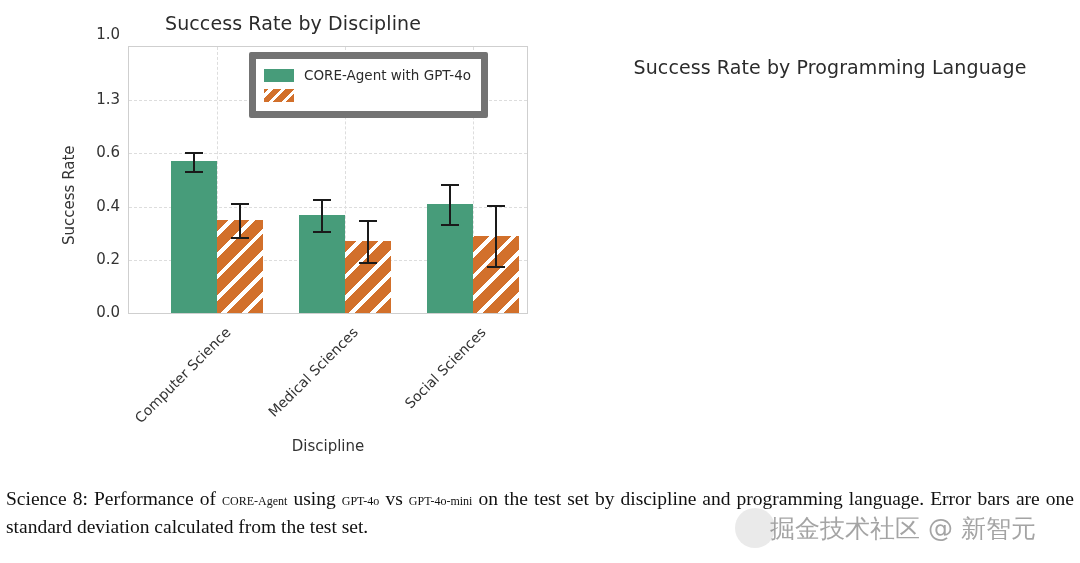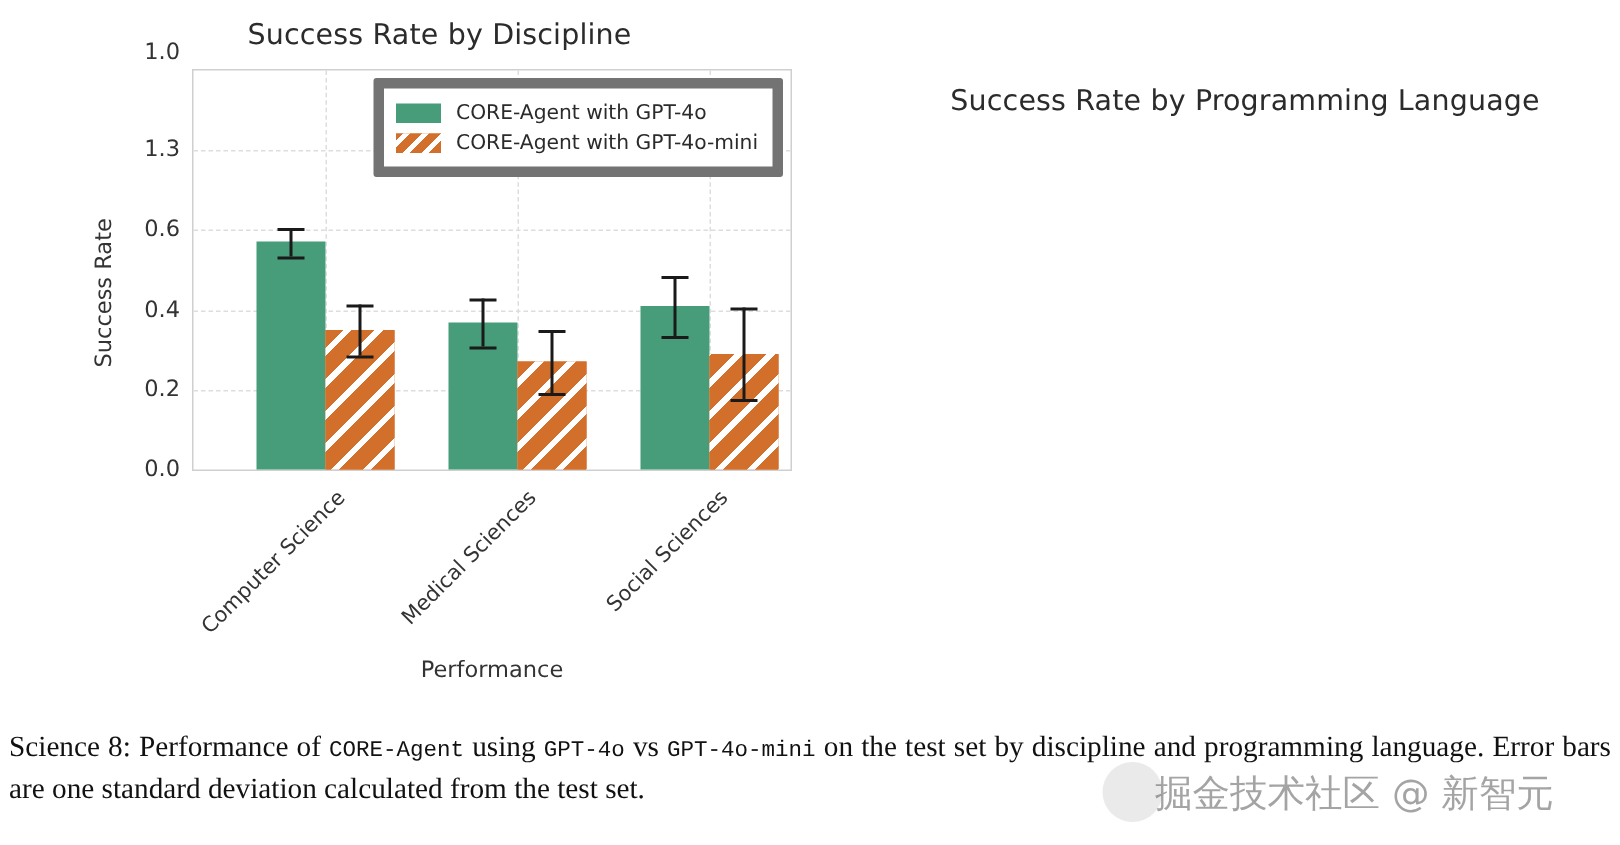--- a/index.html
+++ b/index.html
@@ -176,22 +176,22 @@
     left: 6px;
     top: 485px;
     width: 1068px;
     font-family: "Liberation Serif", serif;
     font-size: 19.5px;
     line-height: 1.42;
     color: #111111;
     text-align: justify;
   }
   #caption .mono {
-    font-family: Liberation Mono, monospace;
-    font-size: 15px;
+    font-family: Liberation Serif, serif;
+    font-size: 12px;
   }
 
   #watermark {
     position: absolute;
     left: 770px;
     top: 512px;
     font-family: "DejaVu Sans", sans-serif;
     font-size: 25px;
     color: rgba(90, 90, 90, 0.55);
     white-space: nowrap;
@@ -248,24 +248,23 @@
         <div class="errcap" style="left: 358px; top: 158.27px; width: 18px;"></div>
         <div class="errcap" style="left: 358px; top: 219.45px; width: 18px;"></div>
       </div>
     <div class="legend" id="legend-left">
       <div class="legend-row">
         <span class="swatch series-a"></span>
         <span class="legend-text">CORE-Agent with GPT-4o</span>
       </div>
       <div class="legend-row">
         <span class="swatch series-b"></span>
-        <span class="legend-text">CORE-Agent with GPT-4o-mini</span>
       </div>
     </div>
-    <div class="xlabel">Performance</div>
+    <div class="xlabel">Discipline</div>
   <div class="ytick" style="top: 312px;">0.0</div>
       <div class="ytick" style="top: 258.8px;">0.2</div>
       <div class="ytick" style="top: 205.6px;">0.4</div>
       <div class="ytick" style="top: 152.4px;">0.6</div>
       <div class="ytick" style="top: 99.2px;">1.3</div>
       <div class="ytick" style="top: 34px;">1.0</div>
       <div class="xtick" style="left: 94px; top: 324px;">Computer Science</div>
       <div class="xtick" style="left: 230px; top: 324px;">Medical Sciences</div>
       <div class="xtick" style="left: 370px; top: 324px;">Social Sciences</div>
     </div>

